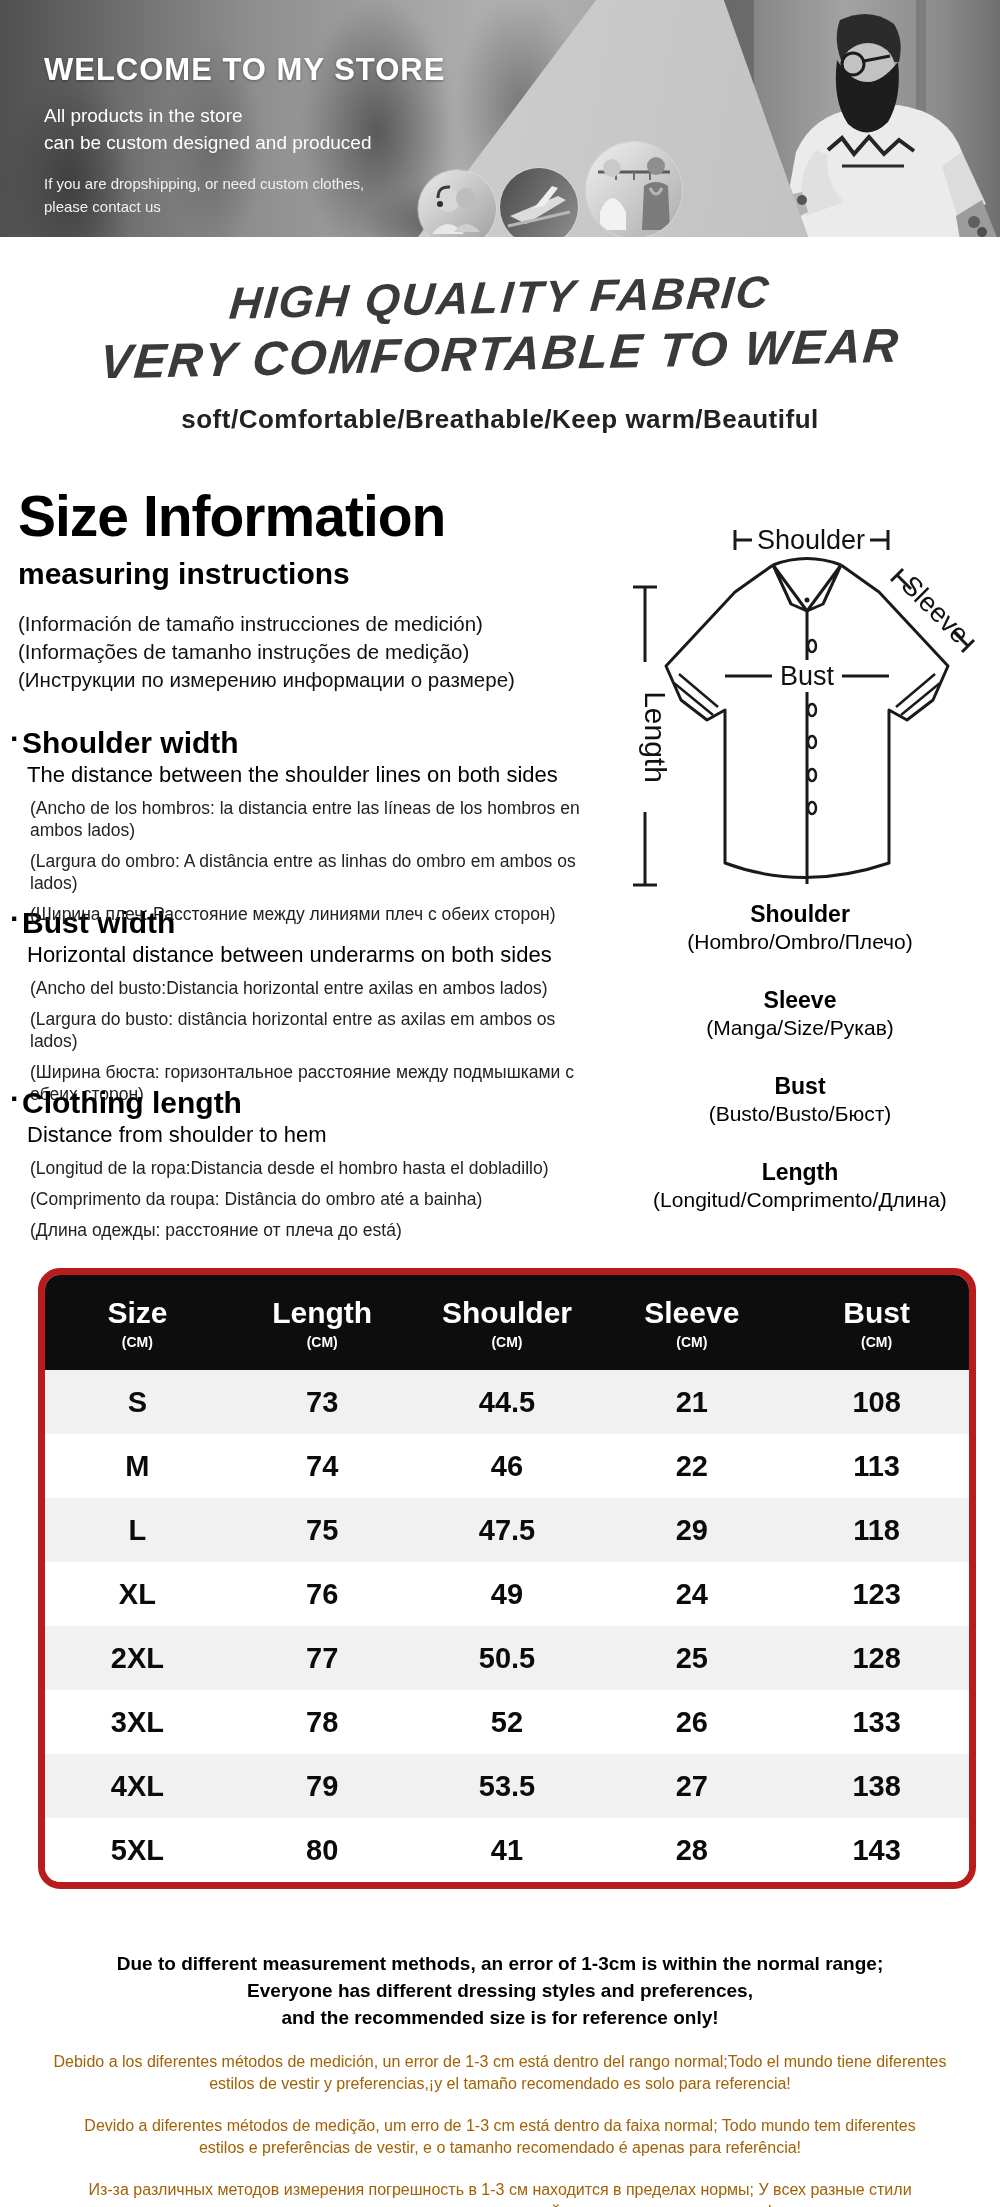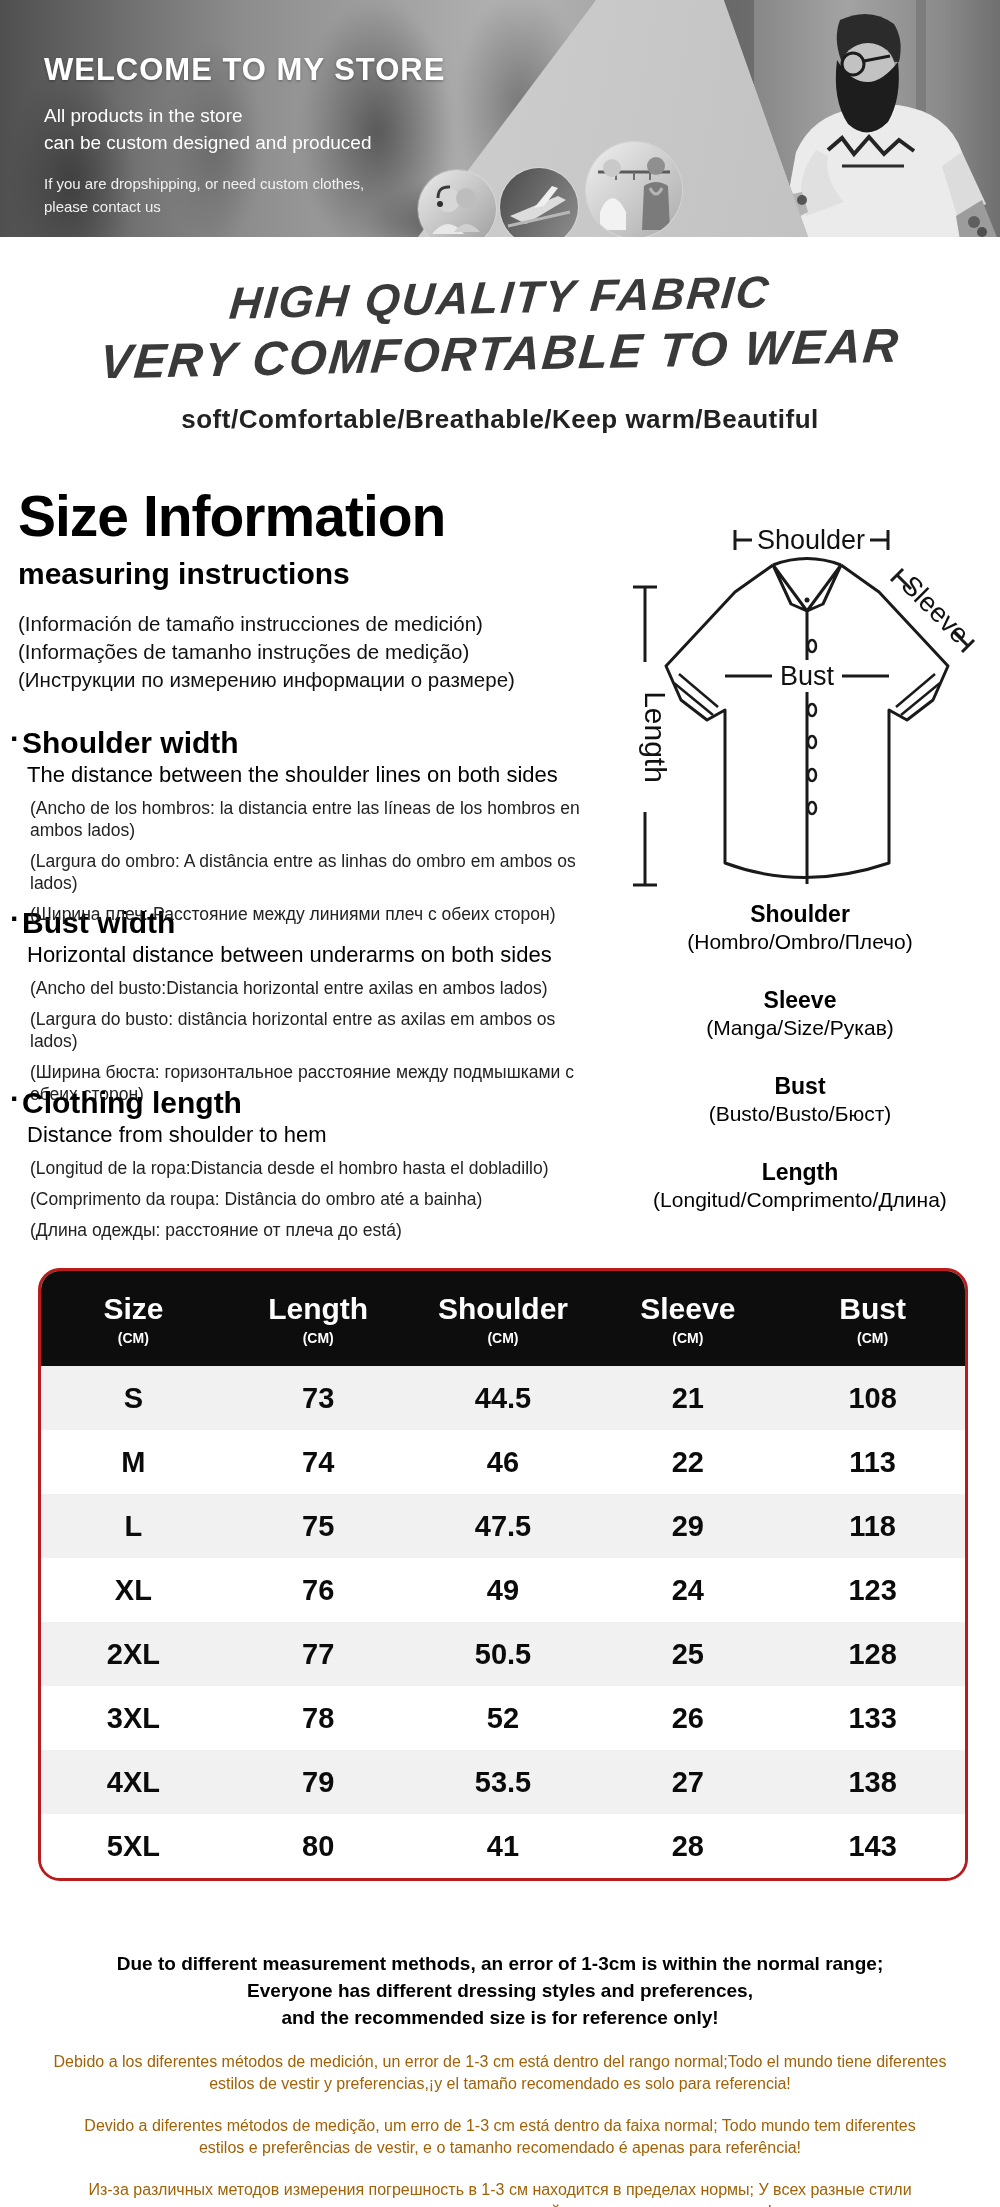--- a/index.html
+++ b/index.html
@@ -51,21 +51,21 @@
   .sec1{top:722px;} .sec2{top:902px;} .sec3{top:1082px;}
 
   
   .diagram{position:absolute;left:600px;top:480px;}
   .legend{position:absolute;left:600px;top:901px;width:400px;text-align:center;}
   .lg{margin-bottom:33px;}
   .lg-t{font-size:23px;font-weight:700;color:#000;}
   .lg-s{font-size:21px;color:#000;margin-top:2px;}
 
   
-  .tbl{position:absolute;left:38px;top:1268px;width:924px;border:3px solid #b91c1c;border-radius:22px;
+  .tbl{position:absolute;left:38px;top:1268px;width:924px;border:7px solid #b91c1c;border-radius:22px;
        overflow:hidden;background:#fff;}
   .thead{display:flex;background:#0d0d0d;height:95px;align-items:center;}
   .thcell{width:20%;text-align:center;color:#fff;}
   .thtitle{font-size:30px;font-weight:700;}
   .thunit{font-size:14px;font-weight:700;margin-top:4px;}
   .trow{display:flex;height:64px;background:#fff;}
   .trow.alt{background:#f1f1f1;}
   .tcell{width:20%;display:flex;align-items:center;justify-content:center;
          font-size:29px;font-weight:700;color:#0b0b0b;}
 

